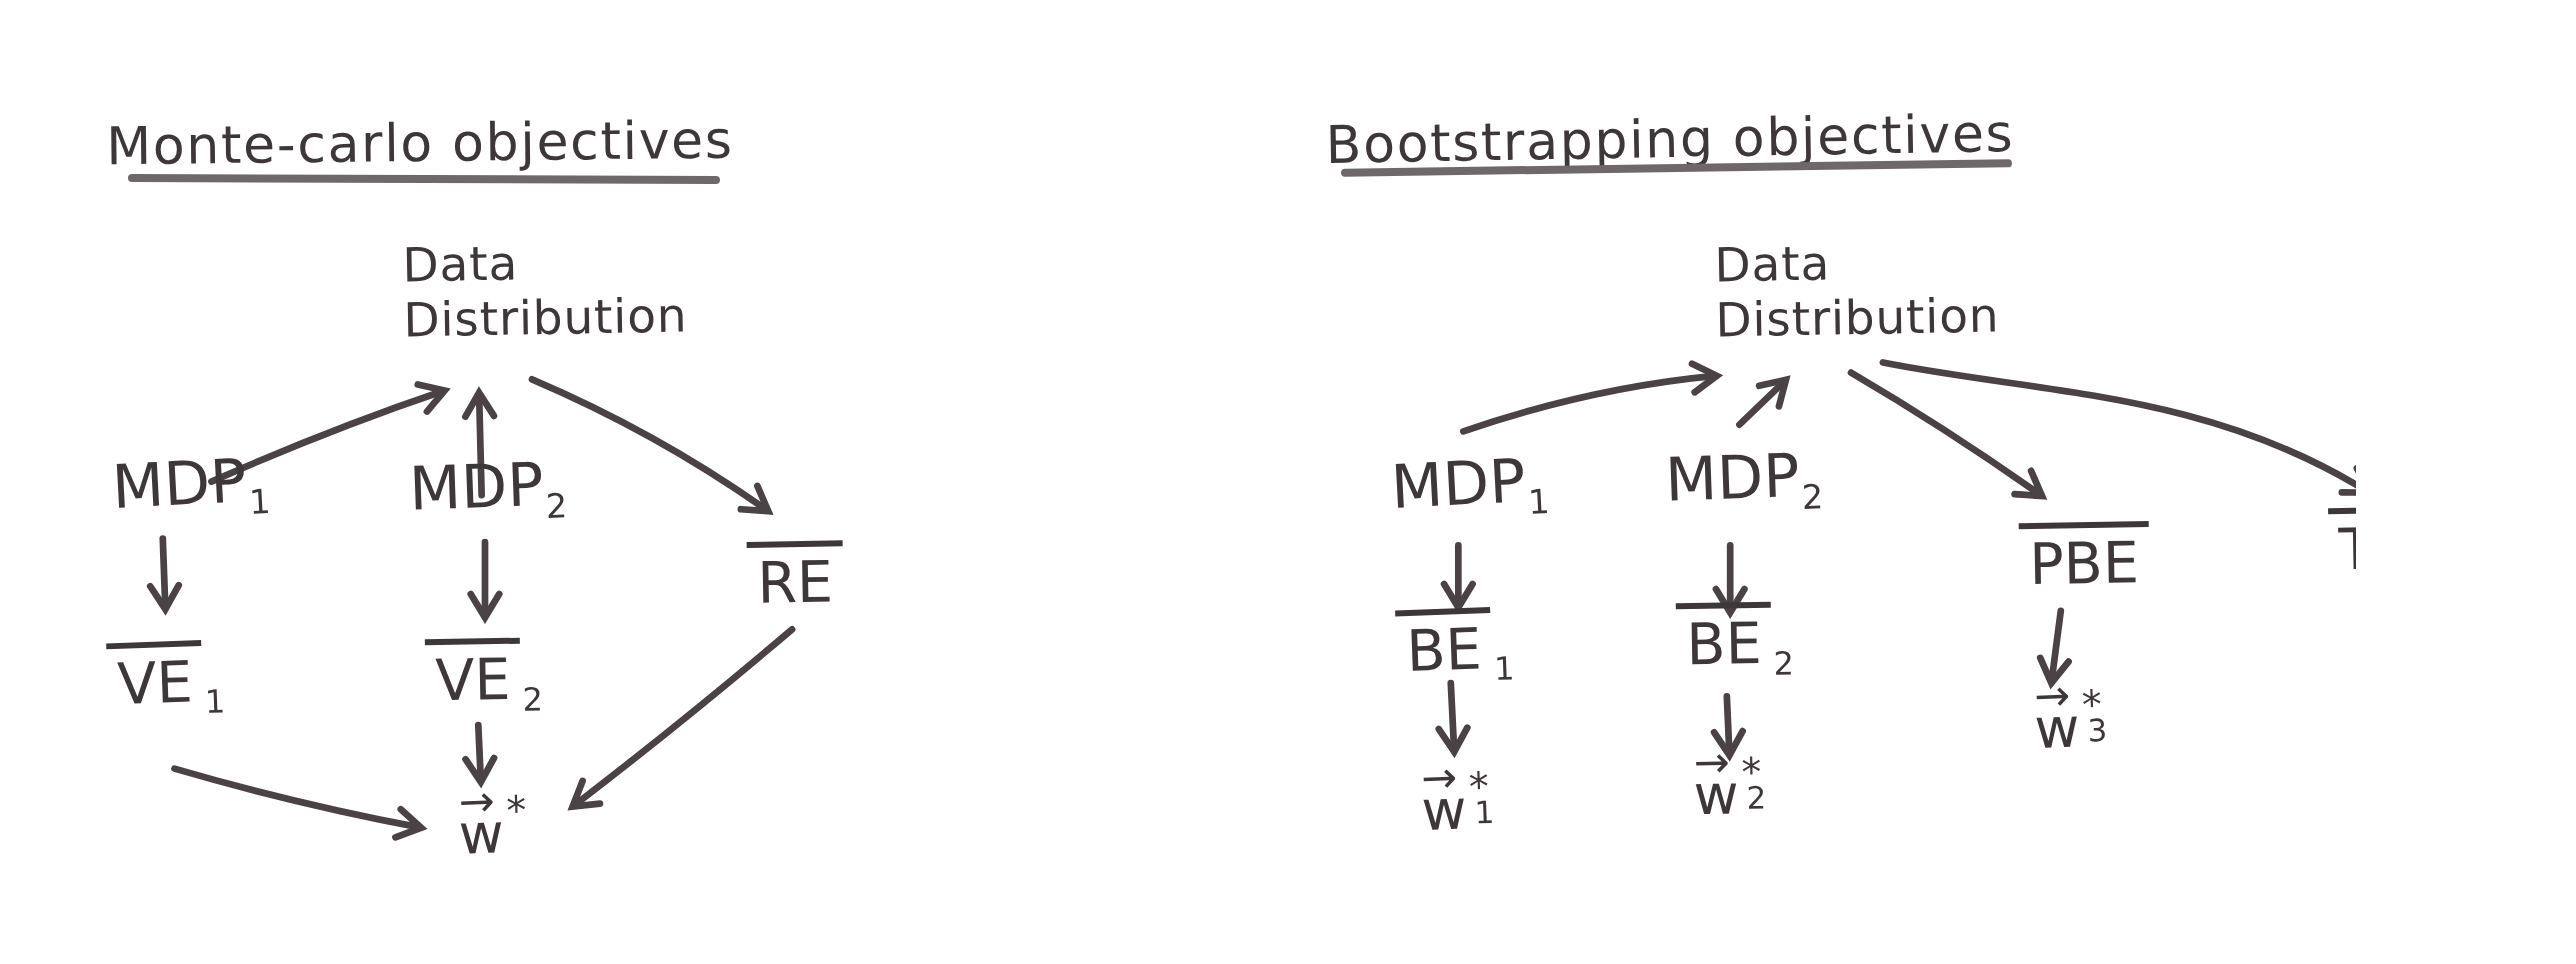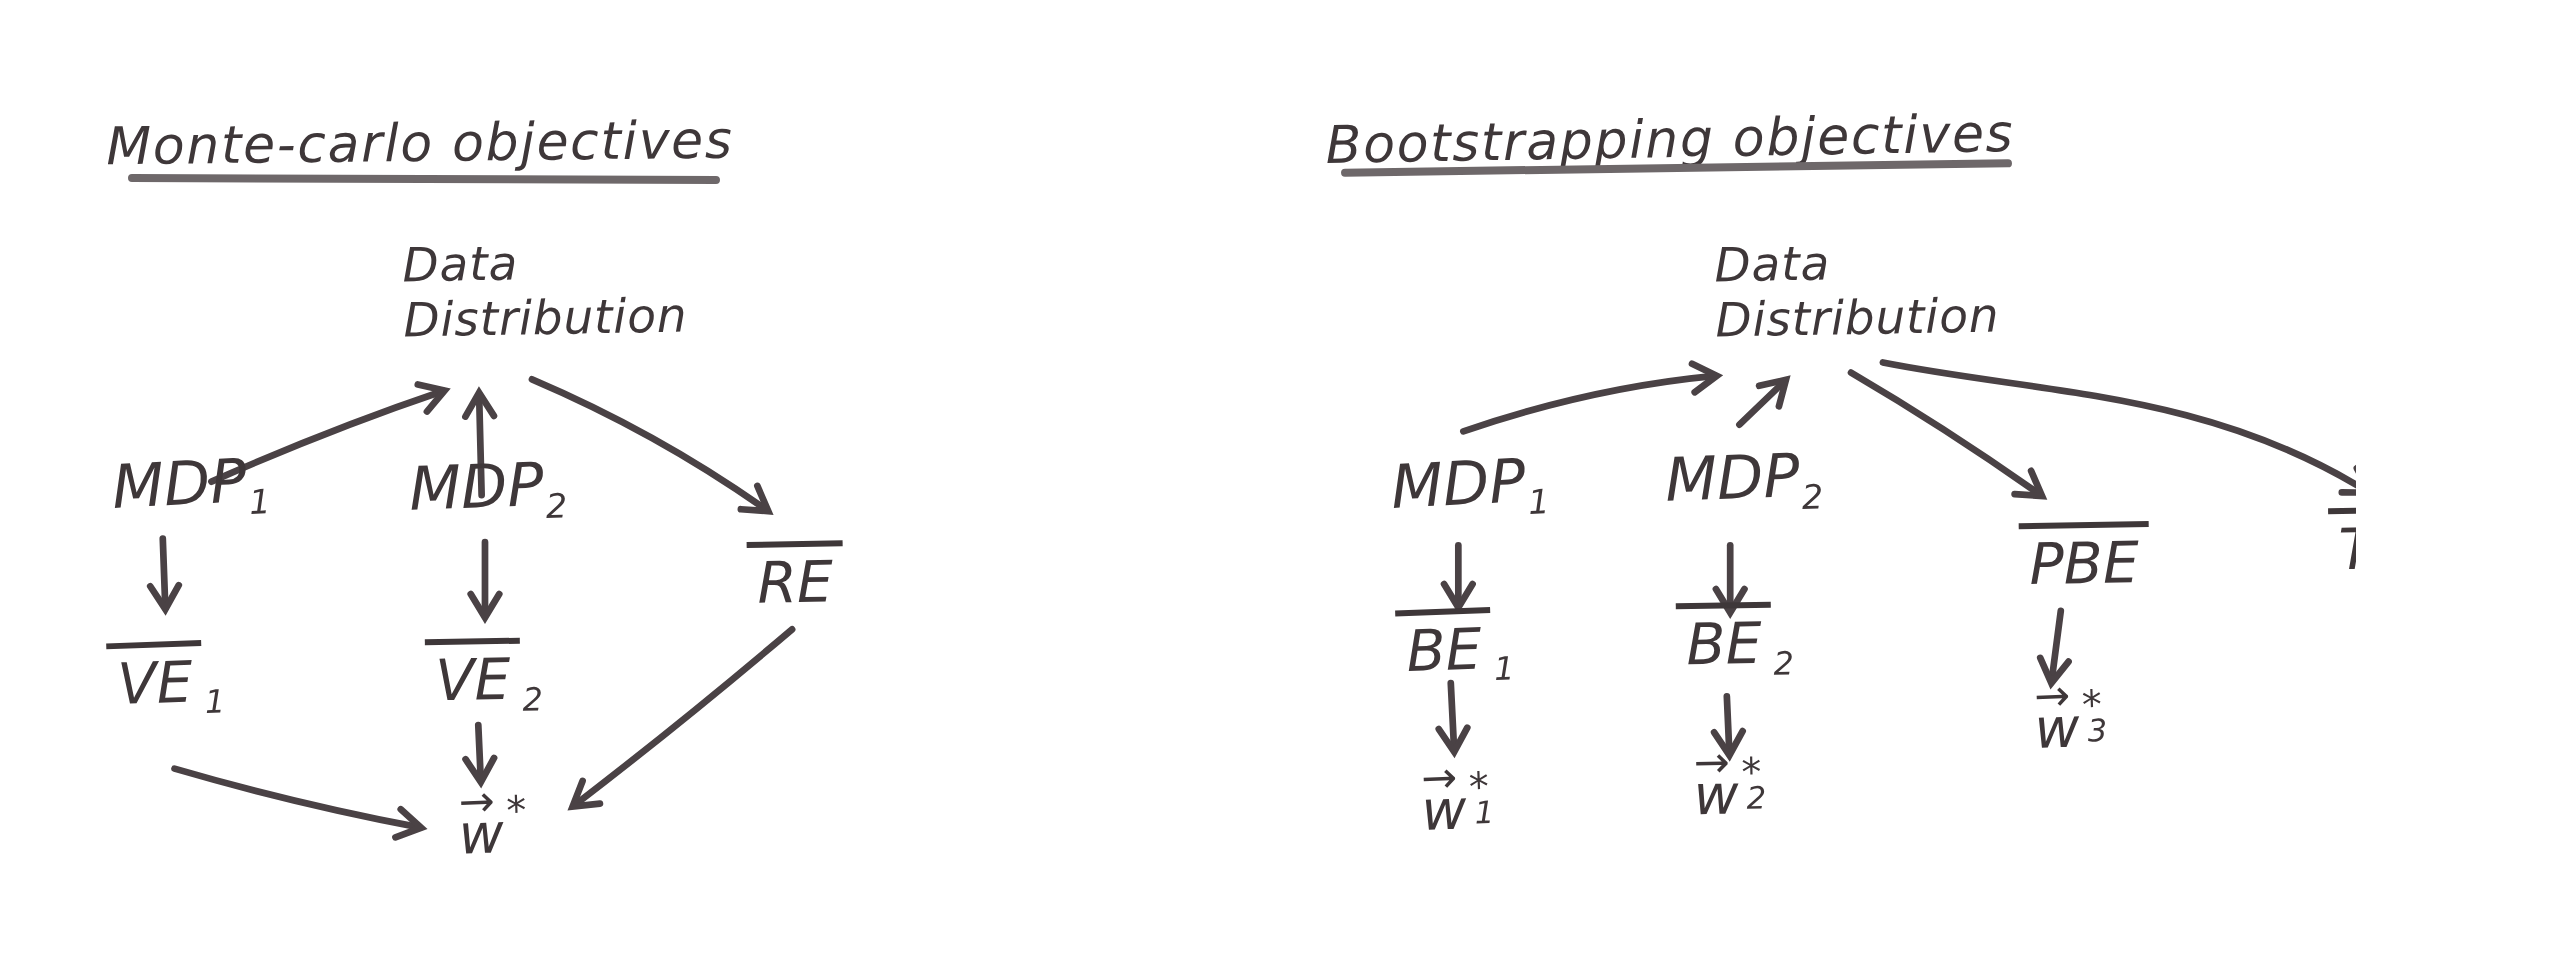--- a/index.html
+++ b/index.html
@@ -3,21 +3,21 @@
 <meta charset="utf-8">
 <style>
   :root{
     --ink:#3e3739;
     --stroke:#4a4245;
     --underline:#6e686a;
   }
   html,body{margin:0;padding:0;background:#fff;}
   .canvas{
     position:relative;width:2356px;height:965px;background:#ffffff;overflow:hidden;
-    font-family:"DejaVu Sans", sans-serif;color:var(--ink);font-style:italic;
+    font-family:"DejaVu Sans", sans-serif;color:var(--ink);
   }
   .arrows{position:absolute;left:0;top:0;width:2576px;height:965px;}
   .arrows path.edge{fill:none;stroke:var(--stroke);stroke-width:8;stroke-linecap:round;}
   .node{position:absolute;white-space:nowrap;line-height:1;}
   .ctr{transform:translate(-50%,-50%);}
   .title{font-size:52px;letter-spacing:1.7px;}
   .dd{font-size:47px;line-height:1.18;letter-spacing:0.8px;}
   .big{font-size:60px;}
   .mid{font-size:57px;}
   .wnode{font-size:55px;}

